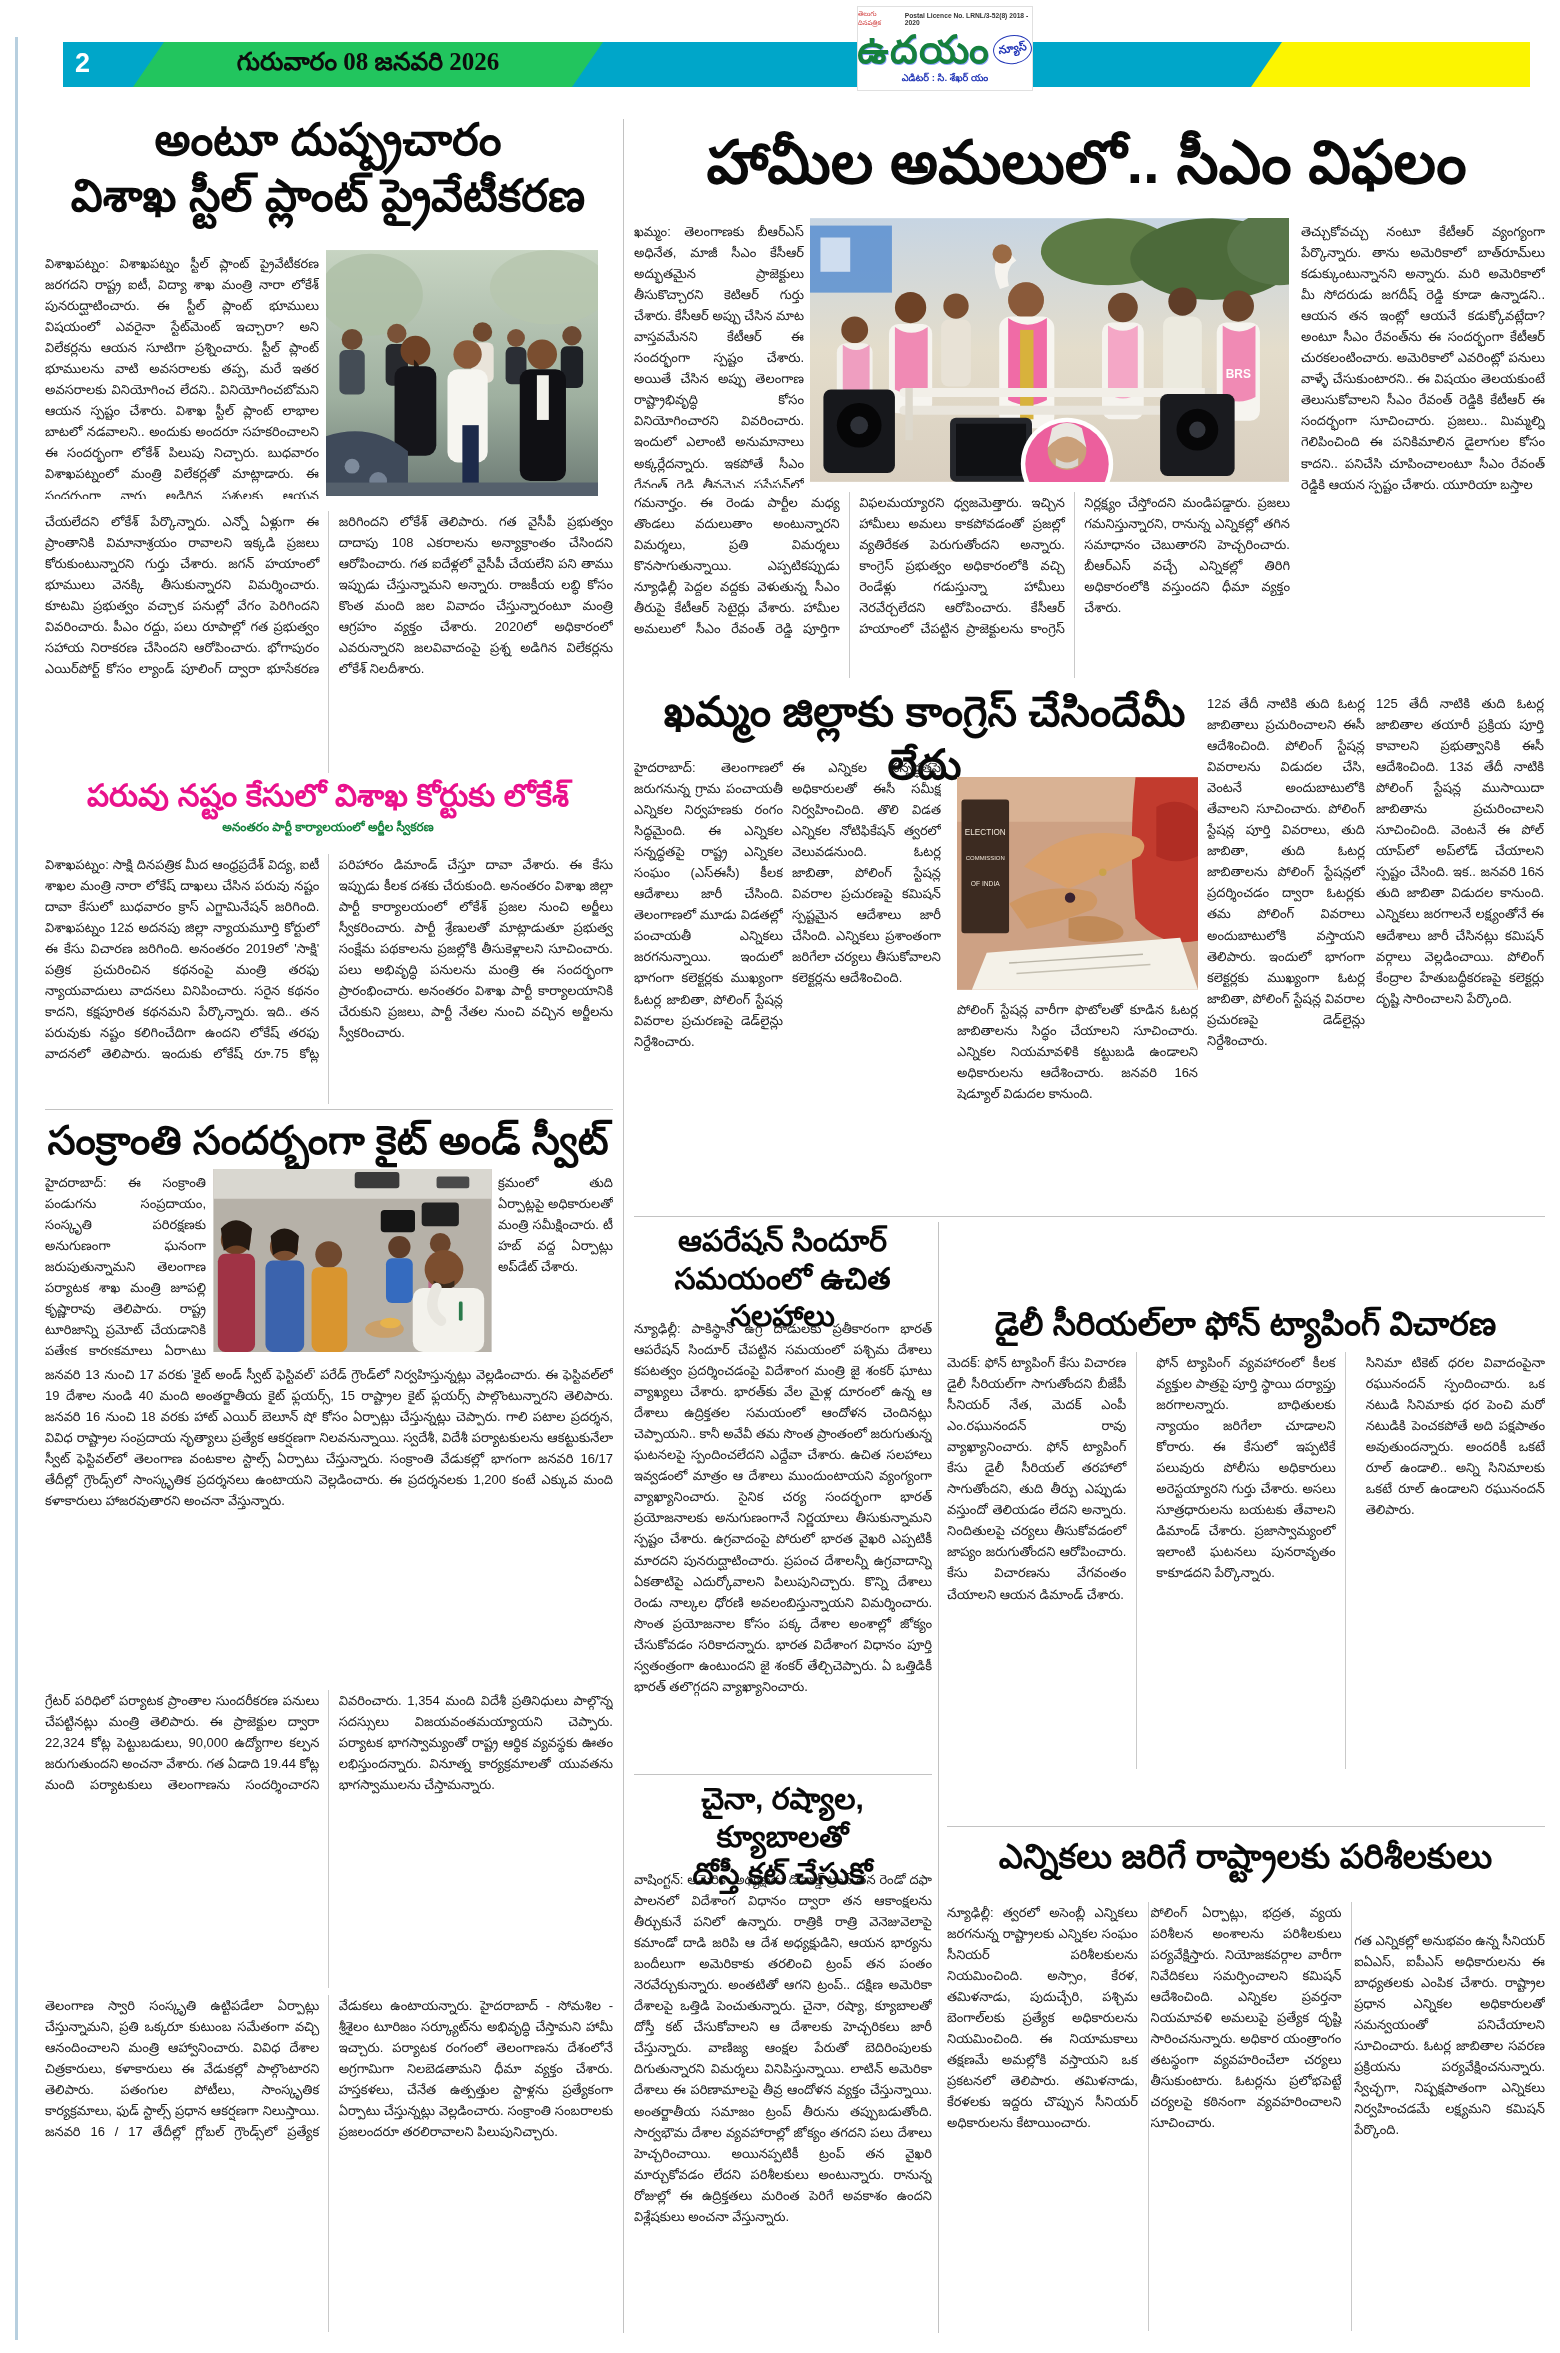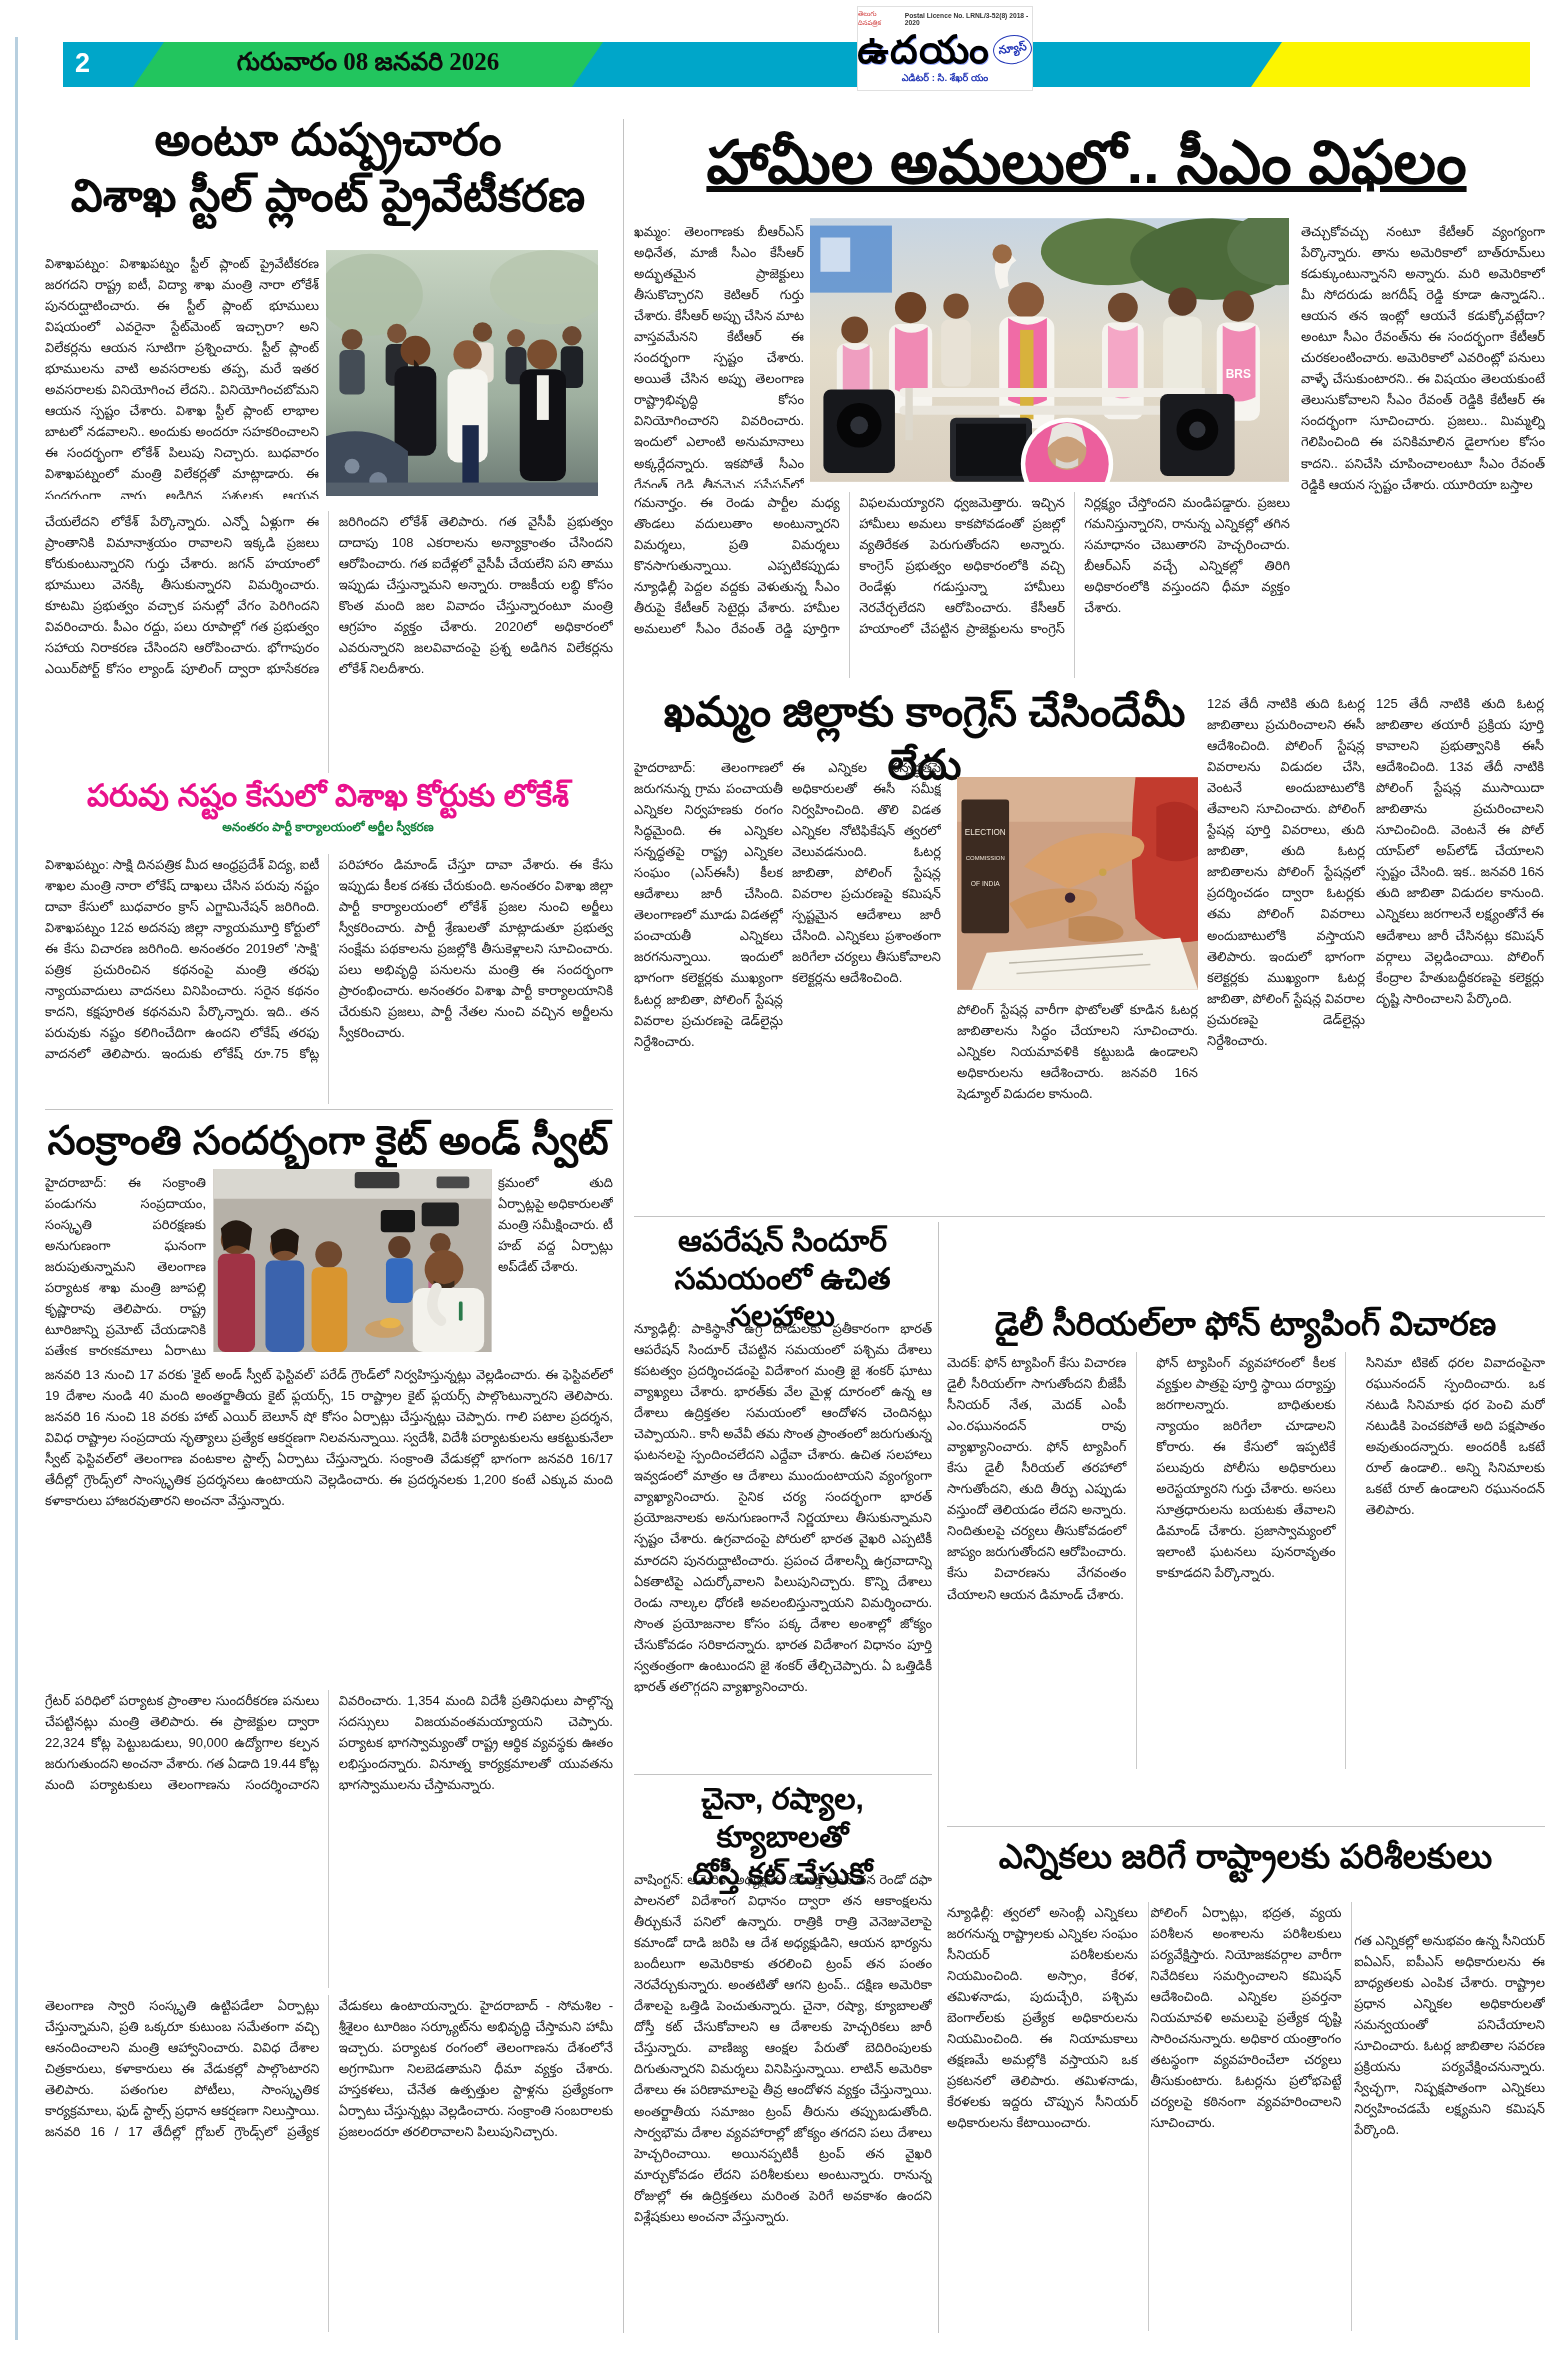--- a/index.html
+++ b/index.html
@@ -17,29 +17,29 @@
               clip-path:polygon(31px 0,100% 0,100% 100%,0 100%);}
   .pageno{position:absolute;left:75px;top:6px;color:#ffffff;font-size:27px;font-weight:bold;}
   .dateline{font-size:25px;font-weight:bold;color:#0d0d0d;font-family:"Liberation Serif","DejaVu Serif",serif;}
   
   .logo-box{left:857px;top:6px;width:174px;height:83px;background:#ffffff;border:0.7px solid #e0e0e0;
             display:flex;flex-direction:column;align-items:center;justify-content:flex-start;z-index:5;}
   .logo-top{display:flex;gap:7.5px;align-items:center;margin-top:3px;}
   .logo-tag{font-size:6.7px;color:#d03a3a;}
   .logo-postal{font-size:6.7px;color:#333;font-weight:bold;}
   .logo-main{display:flex;align-items:center;gap:3px;margin-top:1.5px;}
-  .logo-word{font-size:39px;font-weight:900;color:#000000;line-height:1;
+  .logo-word{font-size:39px;font-weight:900;color:#15803d;line-height:1;
              text-shadow:0.7px 0.7px 0 #8fa2ff;letter-spacing:1.5px;}
   .logo-badge{font-size:11.2px;color:#2438b8;font-weight:bold;border:1.5px solid #2438b8;border-radius:50%;
               padding:6px 4.5px;transform:rotate(-8deg);}
   .logo-editor{font-size:9.7px;color:#2438b8;font-weight:bold;margin-top:3px;}
   
   .head-xxl{font-weight:900;color:#0a0a0a;text-align:center;line-height:1.25;letter-spacing:0;}
   .h-steel{left:41px;top:112px;width:574px;font-size:45px;}
-  .h-cm{left:630px;top:125px;width:913px;font-size:60px;text-decoration:underline;}
+  .h-cm{left:630px;top:125px;width:913px;font-size:60px;}
   .h-khammam{left:630px;top:686px;width:589px;font-size:42px;}
   .h-kite{left:41px;top:1115px;width:574px;font-size:40px;}
   .h-sindoor{left:632px;top:1222px;width:301px;font-size:30px;}
   .h-tapping{left:945px;top:1303px;width:601px;font-size:33px;}
   .h-china{left:632px;top:1780px;width:301px;font-size:30px;}
   .h-observers{left:945px;top:1835px;width:601px;font-size:34px;}
   .h-red{left:41px;top:778px;width:574px;font-size:31px;font-weight:900;color:#e9118c;text-align:center;}
   .h-red-sub{left:41px;top:820px;width:574px;font-size:12px;font-weight:bold;color:#15803d;text-align:center;}
   
   .body-txt{font-size:13px;line-height:1.62;text-align:justify;color:#161616;overflow:hidden;}

